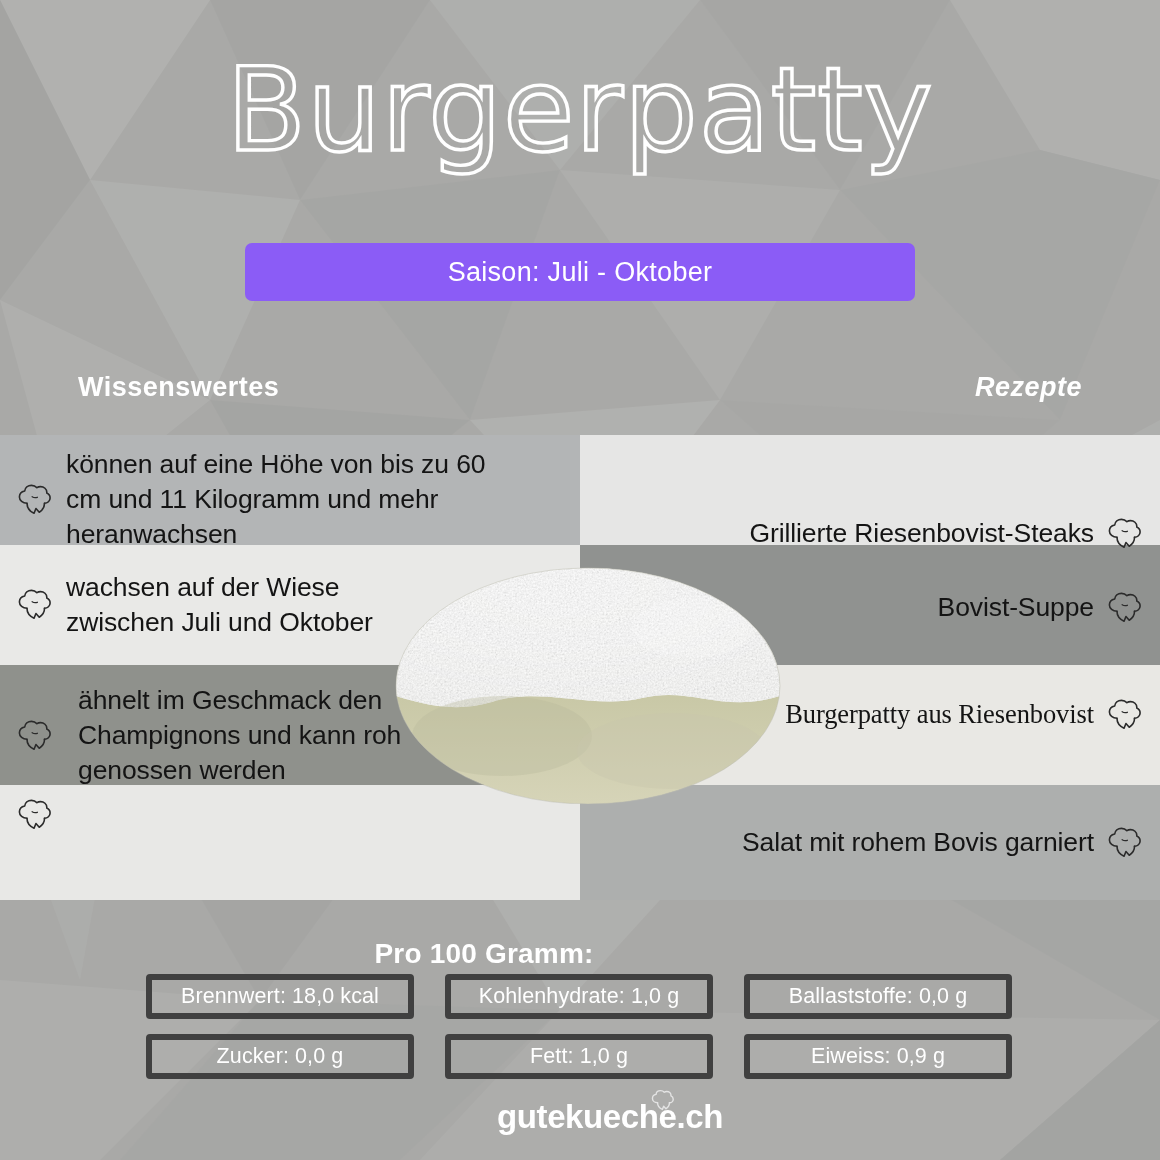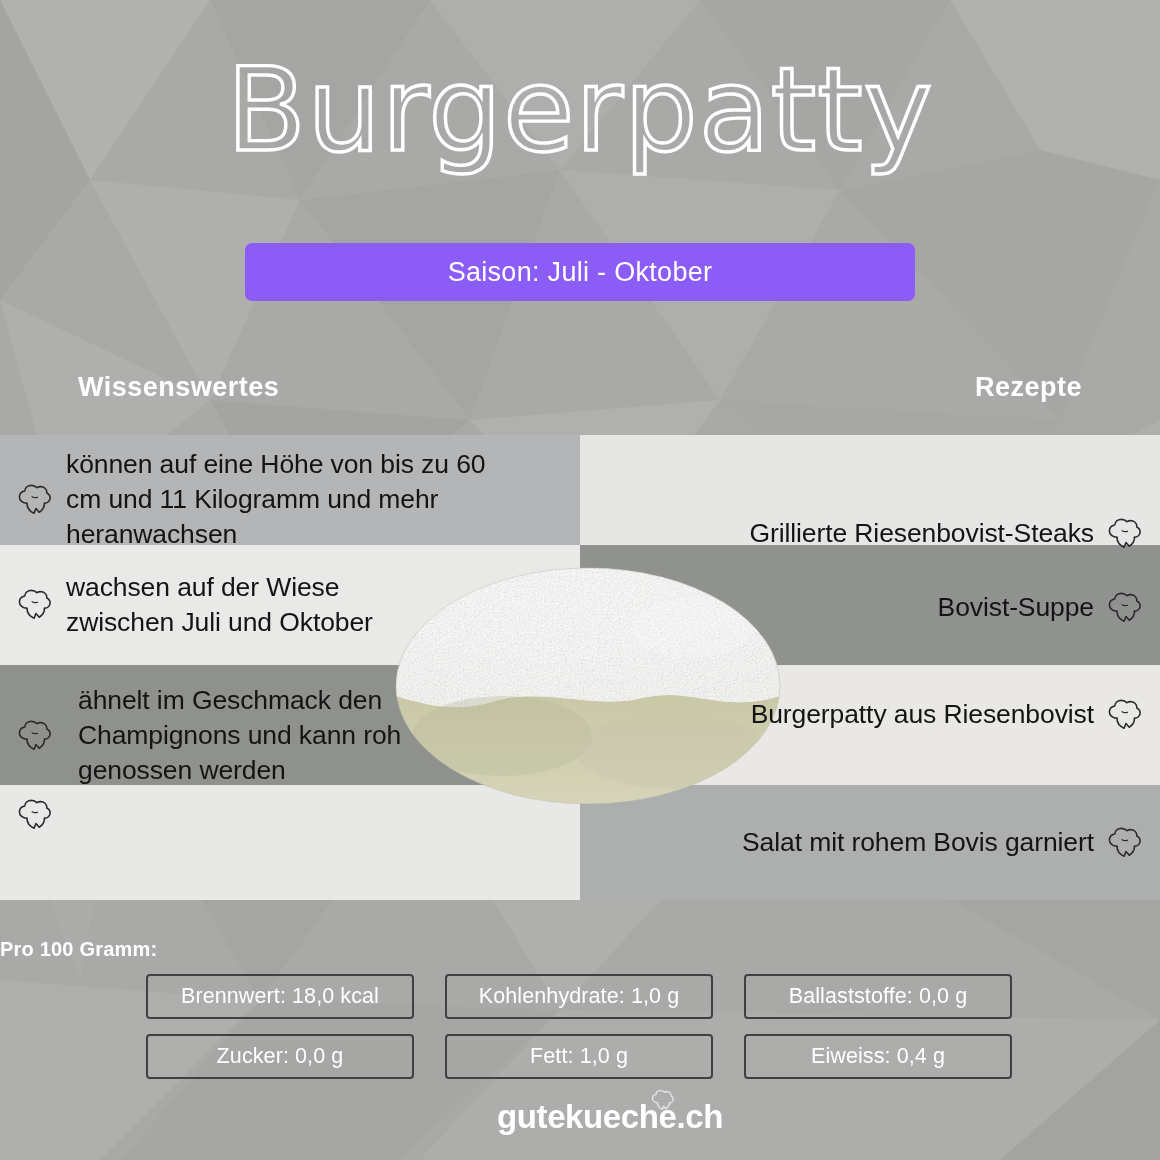--- a/index.html
+++ b/index.html
@@ -73,21 +73,21 @@
   .col-heading {
     position: absolute;
     top: 372px;
     color: #ffffff;
     font-size: 27px;
     font-weight: bold;
     letter-spacing: .5px;
     z-index: 4;
   }
   .col-heading.left  { left: 78px;  text-align: left; }
-  .col-heading.right { right: 78px; text-align: right; }
+  .col-heading.right { right: 78px; text-align: right; font-style: italic; }
 
   
   .rows {
     position: absolute;
     top: 435px;
     left: 0;
     width: 1160px;
     height: 465px;
     z-index: 1;
   }
@@ -142,40 +142,41 @@
     width: 38px;
     height: 34px;
   }
 
   
   .nutri-label {
     position: absolute;
     top: 938px;
     left: 0;
     width: 968px;
+    text-align: center;
     color: #ffffff;
-    font-size: 20px;
+    font-size: 28px;
     font-weight: bold;
     letter-spacing: .2px;
     z-index: 4;
   }
   .nutri-grid {
     position: absolute;
     top: 974px;
     left: 146px;
     width: 868px;
     display: grid;
     grid-template-columns: repeat(3, 268px);
     grid-auto-rows: 45px;
     column-gap: 31px;
     row-gap: 15px;
     z-index: 4;
   }
   .nutri-box {
-    border: 2px solid #404040;
+    border: 6px solid #404040;
     border-radius: 4px;
     display: flex;
     align-items: center;
     justify-content: center;
     color: #ffffff;
     font-size: 21.5px;
     font-weight: 400;
     letter-spacing: .1px;
     background: transparent;
   }
@@ -358,21 +359,21 @@
 
     <div class="recipe-row" style="top:155px; right:8px; width:480px;">
       <span class="recipe-text">Bovist-Suppe</span>
       <svg class="hat" viewBox="0 0 40 36">
         <path d="M11.5 21.5c-4.5 0-8-3-8-6.7 0-3.1 2.4-5.7 5.6-6.3C9.4 5 12.5 2.5 16.3 2.5c2.3 0 4.4 1 5.7 2.5 1.1-.8 2.5-1.2 3.9-1.2 3.6 0 6.6 2.7 6.6 6 0 .3 0 .6-.1.9 2.1.9 3.6 2.9 3.6 5.2 0 3.1-2.7 5.6-6 5.6" fill="none" stroke="#2b2b2b" stroke-width="1.7" stroke-linecap="round" stroke-linejoin="round"></path>
         <path d="M11.5 21.5c0 4.5 3 8.5 7.5 10.5l2-5 3.5 4c3.5-2.3 5.6-6 5.6-9.5" fill="none" stroke="#2b2b2b" stroke-width="1.7" stroke-linecap="round" stroke-linejoin="round"></path>
         <path d="M17 14.5c1.5 1 3.5 1.3 5.5.6" fill="none" stroke="#2b2b2b" stroke-width="1.4" stroke-linecap="round"></path>
       </svg>
     </div>
 
-    <div class="recipe-row" style="top:262px; right:8px; width:480px;">
+    <div class="recipe-row" style="top:262px; right:8px; width:480px;font-family:Liberation Serif, serif;">
       <span class="recipe-text" style="white-space:pre-line;">Burgerpatty aus Riesenbovist</span>
       <svg class="hat" viewBox="0 0 40 36">
         <path d="M11.5 21.5c-4.5 0-8-3-8-6.7 0-3.1 2.4-5.7 5.6-6.3C9.4 5 12.5 2.5 16.3 2.5c2.3 0 4.4 1 5.7 2.5 1.1-.8 2.5-1.2 3.9-1.2 3.6 0 6.6 2.7 6.6 6 0 .3 0 .6-.1.9 2.1.9 3.6 2.9 3.6 5.2 0 3.1-2.7 5.6-6 5.6" fill="none" stroke="#2b2b2b" stroke-width="1.7" stroke-linecap="round" stroke-linejoin="round"></path>
         <path d="M11.5 21.5c0 4.5 3 8.5 7.5 10.5l2-5 3.5 4c3.5-2.3 5.6-6 5.6-9.5" fill="none" stroke="#2b2b2b" stroke-width="1.7" stroke-linecap="round" stroke-linejoin="round"></path>
         <path d="M17 14.5c1.5 1 3.5 1.3 5.5.6" fill="none" stroke="#2b2b2b" stroke-width="1.4" stroke-linecap="round"></path>
       </svg>
     </div>
 
     <div class="recipe-row" style="top:390px; right:8px; width:480px;">
       <span class="recipe-text">Salat mit rohem Bovis garniert</span>
@@ -385,21 +386,21 @@
   </div>
 
   <div class="nutri-label">Pro 100 Gramm:</div>
 
   <div class="nutri-grid">
     <div class="nutri-box">Brennwert: 18,0 kcal</div>
     <div class="nutri-box">Kohlenhydrate: 1,0 g</div>
     <div class="nutri-box">Ballaststoffe: 0,0 g</div>
     <div class="nutri-box">Zucker: 0,0 g</div>
     <div class="nutri-box">Fett: 1,0 g</div>
-    <div class="nutri-box">Eiweiss: 0,4 g</div>
+    <div class="nutri-box">Eiweiss: 0,9 g</div>
   </div>
 
   <div class="footer">
     <span class="footer-logo">
       <span>gutekueche.ch</span>
       <svg class="footer-hat" viewBox="0 0 40 36">
         <path d="M11.5 21.5c-4.5 0-8-3-8-6.7 0-3.1 2.4-5.7 5.6-6.3C9.4 5 12.5 2.5 16.3 2.5c2.3 0 4.4 1 5.7 2.5 1.1-.8 2.5-1.2 3.9-1.2 3.6 0 6.6 2.7 6.6 6 0 .3 0 .6-.1.9 2.1.9 3.6 2.9 3.6 5.2 0 3.1-2.7 5.6-6 5.6" fill="none" stroke="#e4e4e4" stroke-width="2.2" stroke-linecap="round" stroke-linejoin="round"></path>
         <path d="M11.5 21.5c0 4.5 3 8.5 7.5 10.5l2-5 3.5 4c3.5-2.3 5.6-6 5.6-9.5" fill="none" stroke="#e4e4e4" stroke-width="2.2" stroke-linecap="round" stroke-linejoin="round"></path>
       </svg>
     </span>

